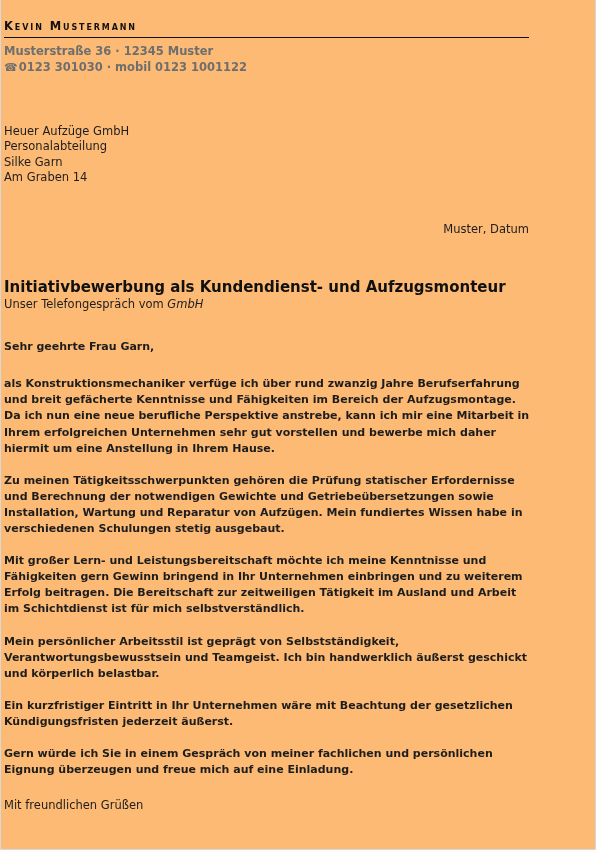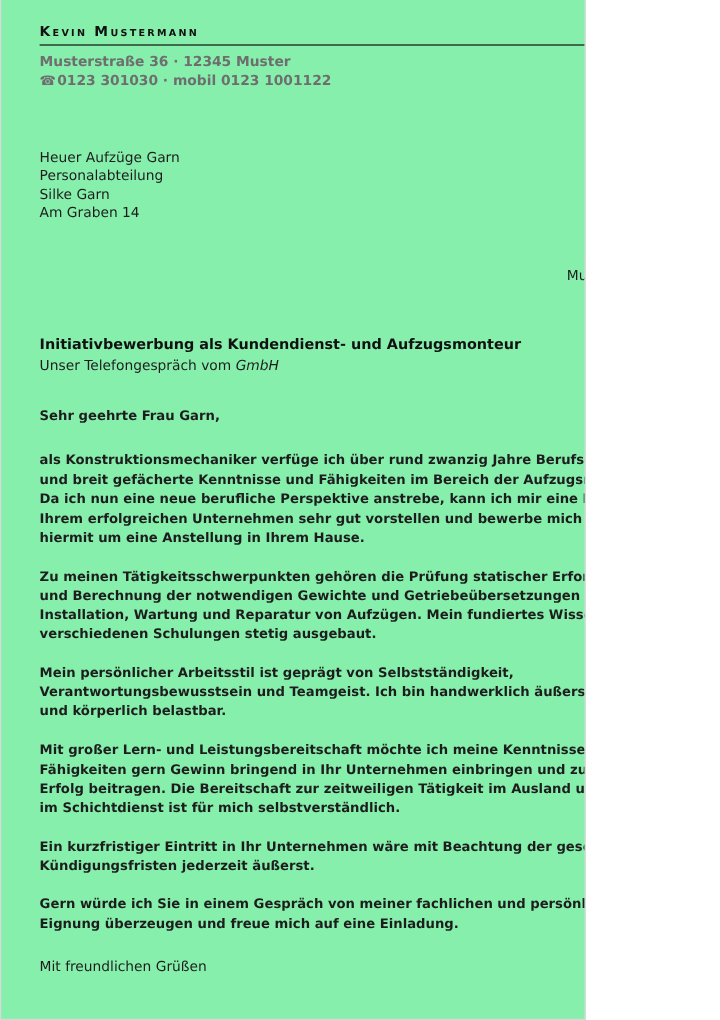--- a/index.html
+++ b/index.html
@@ -9,26 +9,26 @@
   body {
     width: 600px;
     height: 850px;
     background: #ffffff;
     font-family: "DejaVu Sans", sans-serif;
   }
 
   .page {
     position: relative;
     box-sizing: border-box;
-    width: 488px;
+    width: 596px;
     height: 850px;
-    background: #86efac;
+    background: #fdba74;
     border: 1px solid #d8d8d8;
     border-top: none;
-    padding: 0 32px;
+    padding: 0 3px;
     overflow: hidden;
   }
 
   
   .letterhead {
     padding-top: 19px;
   }
   .sender-name {
     font-size: 11.5px;
     font-weight: bold;
@@ -79,21 +79,21 @@
     font-size: 11.5px;
     color: #1d1d1d;
   }
 
   
   .subject-block {
     margin-top: 44px;
     color: #111111;
   }
   .subject-main {
-    font-size: 12px;
+    font-size: 15px;
     font-weight: bold;
     line-height: 15px;
   }
   .subject-sub {
     font-size: 11.5px;
     line-height: 15px;
     margin-top: 2px;
     color: #1d1d1d;
   }
   .subject-sub i {
@@ -135,38 +135,38 @@
     <div class="sender-name">Kevin Mustermann</div>
     <div class="rule"></div>
 
     <div class="contact-block">
       <div class="contact-line">Musterstraße 36 · 12345 Muster</div>
       <div class="contact-line"><span class="phone-icon">☎</span><span>0123 301030 · mobil 0123 1001122</span></div>
     </div>
   </div>
 
   <div class="recipient">
-    <div>Heuer Aufzüge Garn</div>
+    <div>Heuer Aufzüge GmbH</div>
     <div>Personalabteilung</div>
     <div>Silke Garn</div>
     <div>Am Graben 14</div>
   </div>
 
   <div class="date-line">Muster, Datum</div>
 
   <div class="subject-block">
     <div class="subject-main">Initiativbewerbung als Kundendienst- und Aufzugsmonteur</div>
     <div class="subject-sub"><span>Unser Telefongespräch vom </span><i>GmbH</i></div>
   </div>
 
   <div class="body-text">
     <p class="salutation">Sehr geehrte Frau Garn,</p>
     <p class="para">als Konstruktionsmechaniker verfüge ich über rund zwanzig Jahre Berufserfahrung und breit gefächerte Kenntnisse und Fähigkeiten im Bereich der Aufzugsmontage. Da ich nun eine neue berufliche Perspektive anstrebe, kann ich mir eine Mitarbeit in Ihrem erfolgreichen Unternehmen sehr gut vorstellen und bewerbe mich daher hiermit um eine Anstellung in Ihrem Hause.</p>
     <p class="para">Zu meinen Tätigkeitsschwerpunkten gehören die Prüfung statischer Erfordernisse und Berechnung der notwendigen Gewichte und Getriebeübersetzungen sowie Installation, Wartung und Reparatur von Aufzügen. Mein fundiertes Wissen habe in verschiedenen Schulungen stetig ausgebaut.</p>
+    <p class="para">Mit großer Lern- und Leistungsbereitschaft möchte ich meine Kenntnisse und Fähigkeiten gern Gewinn bringend in Ihr Unternehmen einbringen und zu weiterem Erfolg beitragen. Die Bereitschaft zur zeitweiligen Tätigkeit im Ausland und Arbeit im Schichtdienst ist für mich selbstverständlich.</p>
     <p class="para">Mein persönlicher Arbeitsstil ist geprägt von Selbstständigkeit, Verantwortungsbewusstsein und Teamgeist. Ich bin handwerklich äußerst geschickt und körperlich belastbar.</p>
-    <p class="para">Mit großer Lern- und Leistungsbereitschaft möchte ich meine Kenntnisse und Fähigkeiten gern Gewinn bringend in Ihr Unternehmen einbringen und zu weiterem Erfolg beitragen. Die Bereitschaft zur zeitweiligen Tätigkeit im Ausland und Arbeit im Schichtdienst ist für mich selbstverständlich.</p>
     <p class="para">Ein kurzfristiger Eintritt in Ihr Unternehmen wäre mit Beachtung der gesetzlichen Kündigungsfristen jederzeit äußerst.</p>
     <p class="para">Gern würde ich Sie in einem Gespräch von meiner fachlichen und persönlichen Eignung überzeugen und freue mich auf eine Einladung.</p>
   </div>
 
   <div class="closing">Mit freundlichen Grüßen</div>
 
 </div>
 
 </body></html>

